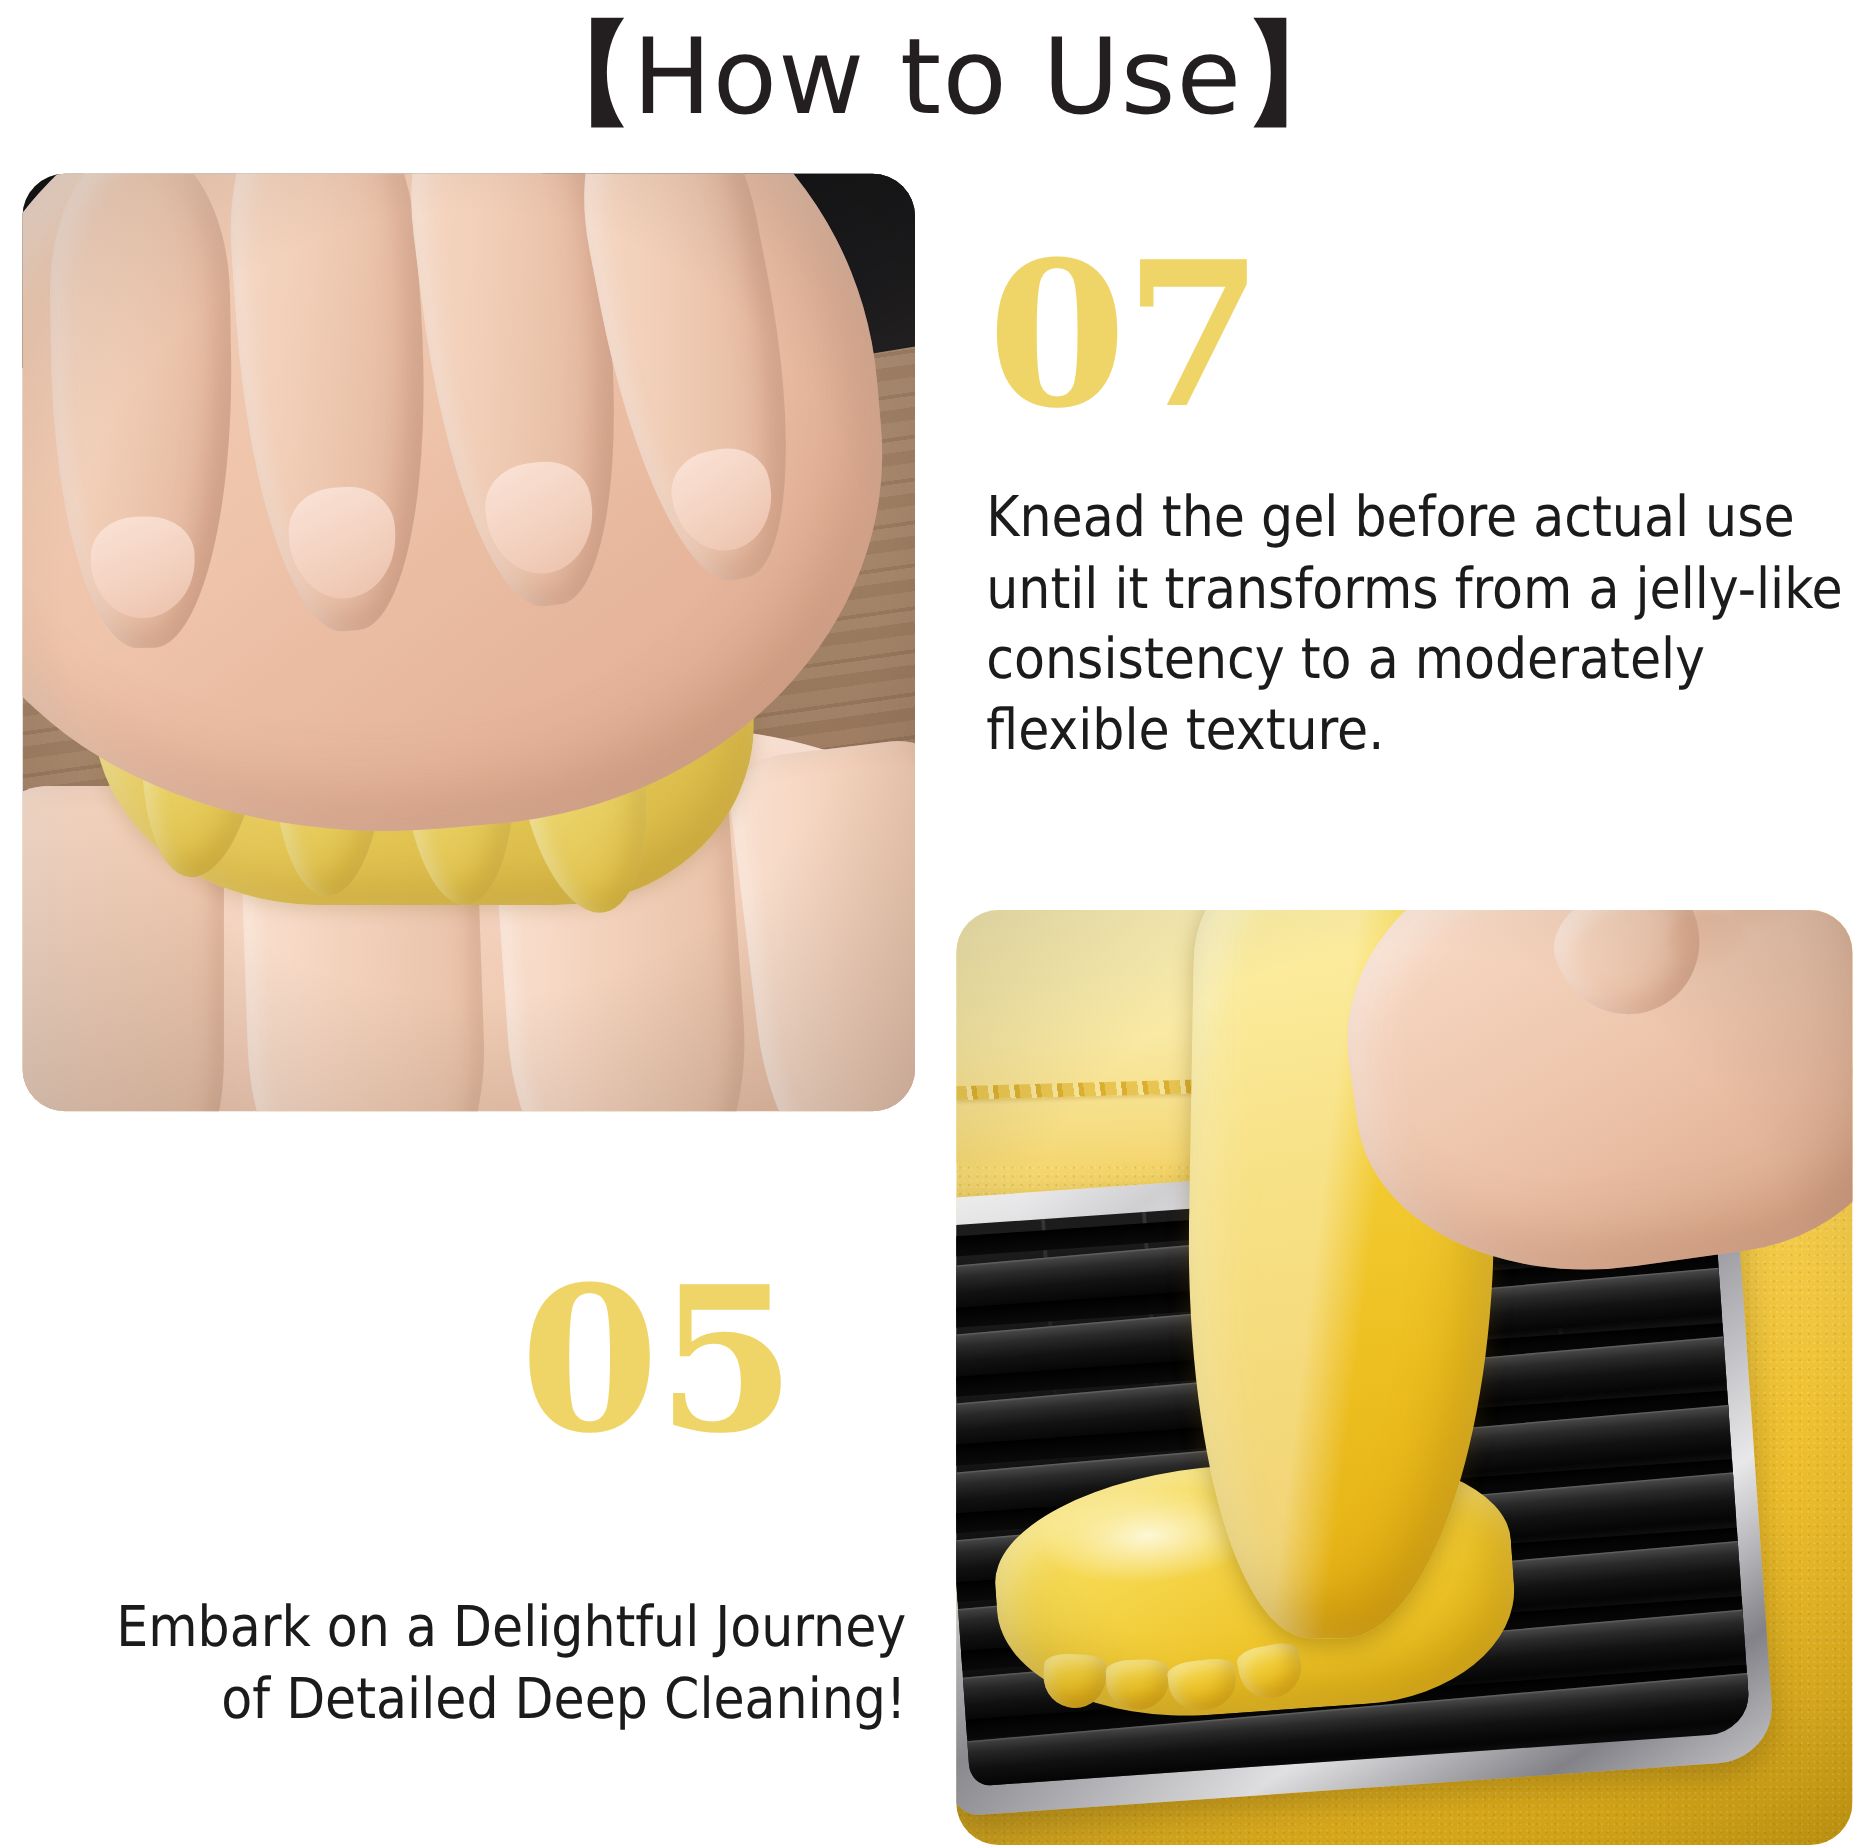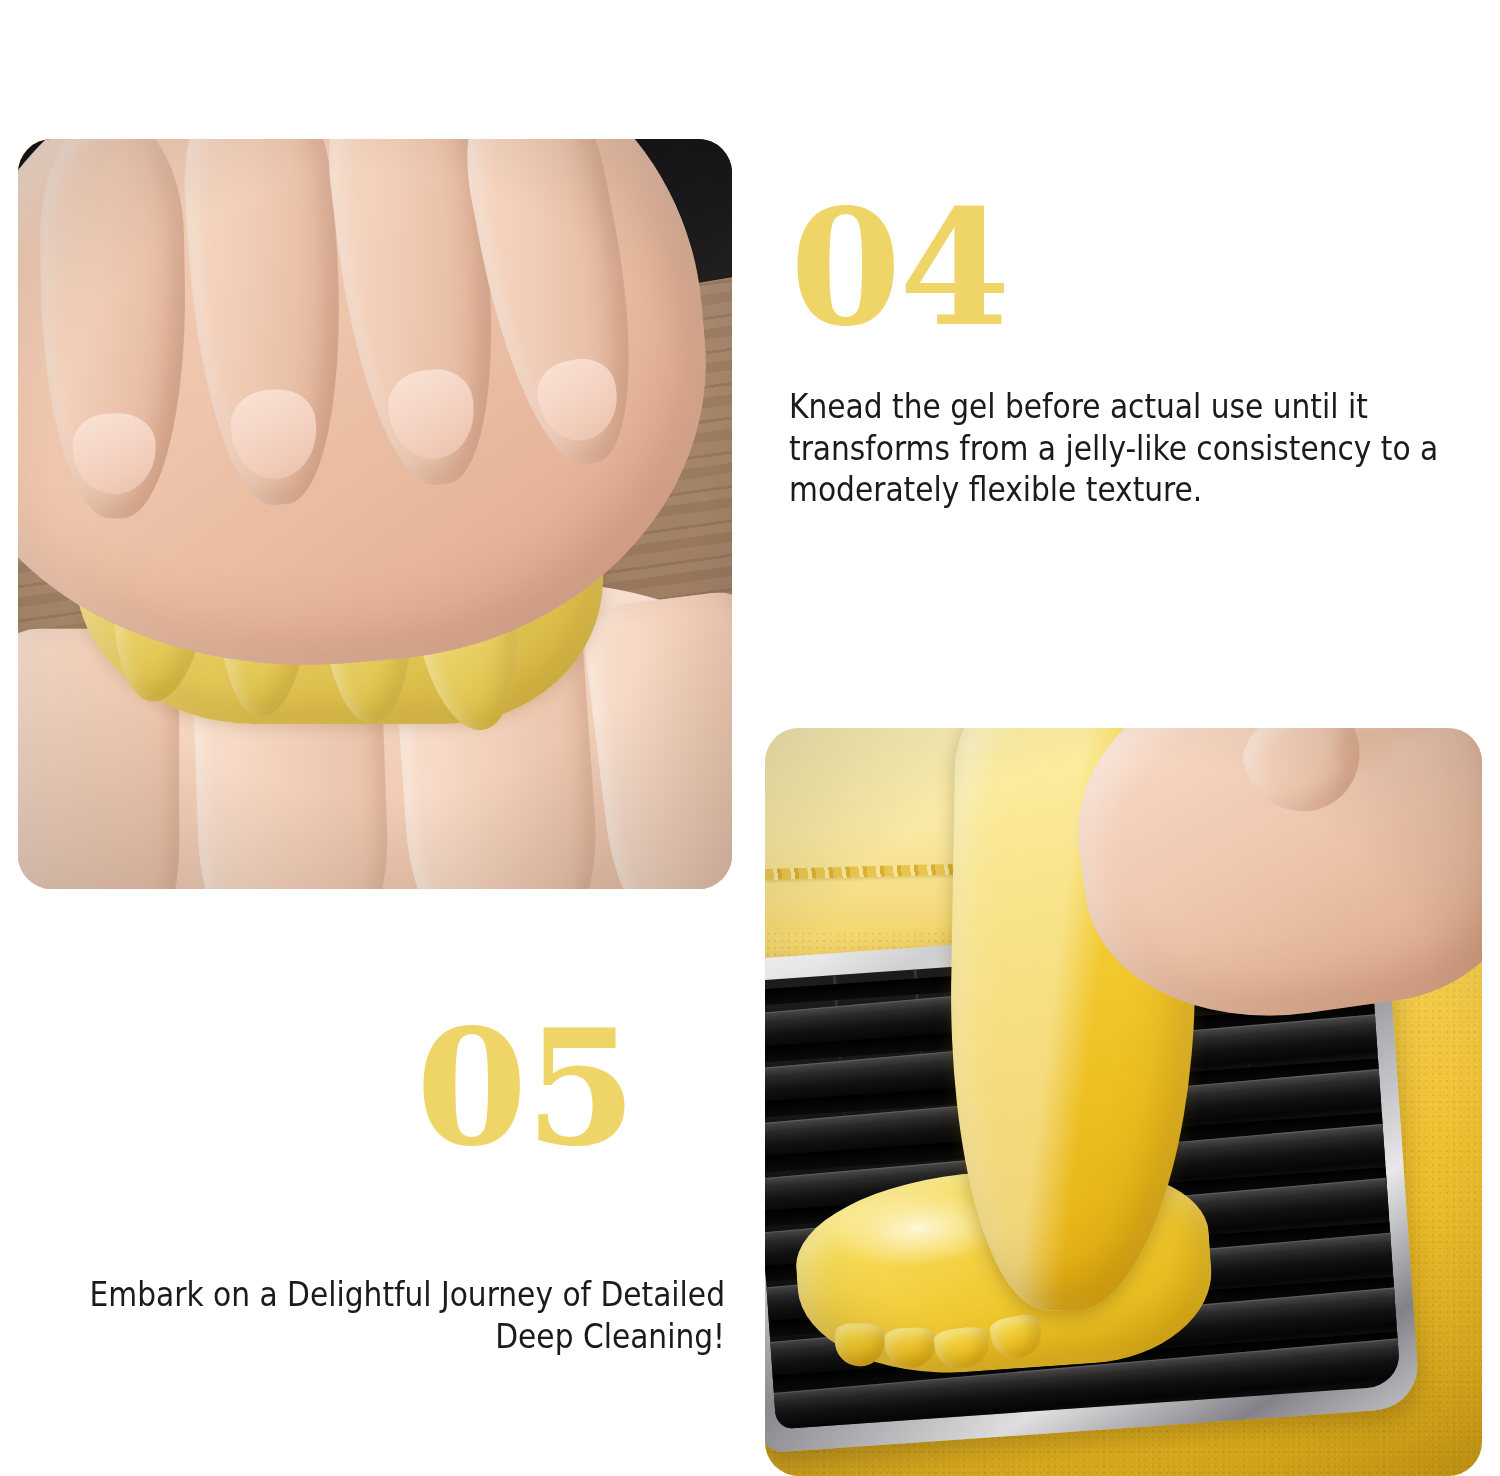--- a/index.html
+++ b/index.html
@@ -262,33 +262,38 @@
     font-size:160px;
     line-height:1;
     letter-spacing:-2px;
   }
   #num-01{left:790px;top:188px;}
   #num-02{left:416px;top:1008px;}
 
   .body-text{
     position:absolute;
     font-family:"DejaVu Sans Condensed","DejaVu Sans","Liberation Sans",sans-serif;
-    font-size:33px;
+    font-size:45px;
     line-height:1.26;
     color:#1b1b1b;
     font-stretch:condensed;
   }
   #txt-01{left:789px;top:386px;width:690px;text-align:left;}
   #txt-02{left:45px;top:1274px;width:680px;text-align:right;}
 </style>
 </head>
 <body>
 
 <div id="page">
 
+  <div class="title-wrap">
+    <div class="title">
+      <span class="brk">【</span><span>How to Use</span><span class="brk">】</span>
+    </div>
+  </div>
 
   <div class="photo" id="photo-knead">
     <div class="ph-inner">
       <div class="wood"></div>
       <div class="dark-bg"></div>
       <div class="dark-bg2"></div>
 
       <div class="hand-lower">
         <div class="lf" id="lf1"></div>
         <div class="lf" id="lf2"></div>
@@ -319,21 +324,21 @@
           </div>
         <div class="finger" id="fd">
             <div class="nail"></div>
           </div>
       </div>
 
       <div class="vignette"></div>
     </div>
   </div>
 
-  <div class="num" id="num-01" style="color:#efd568;">04</div>
+  <div class="num" id="num-01" style="color:#efd568;">07</div>
   <div class="body-text" id="txt-01">Knead the gel before actual use until it transforms from a jelly-like consistency to a moderately flexible texture.</div>
 
   <div class="num" id="num-02" style="color:#efd568;">05</div>
   <div class="body-text" id="txt-02">Embark on a Delightful Journey of Detailed Deep Cleaning!</div>
 
   <div class="photo" id="photo-vent">
     <div class="ph-inner">
       <div class="leather"></div>
       <div class="leather-top"></div>
       <div class="stitch"></div>

